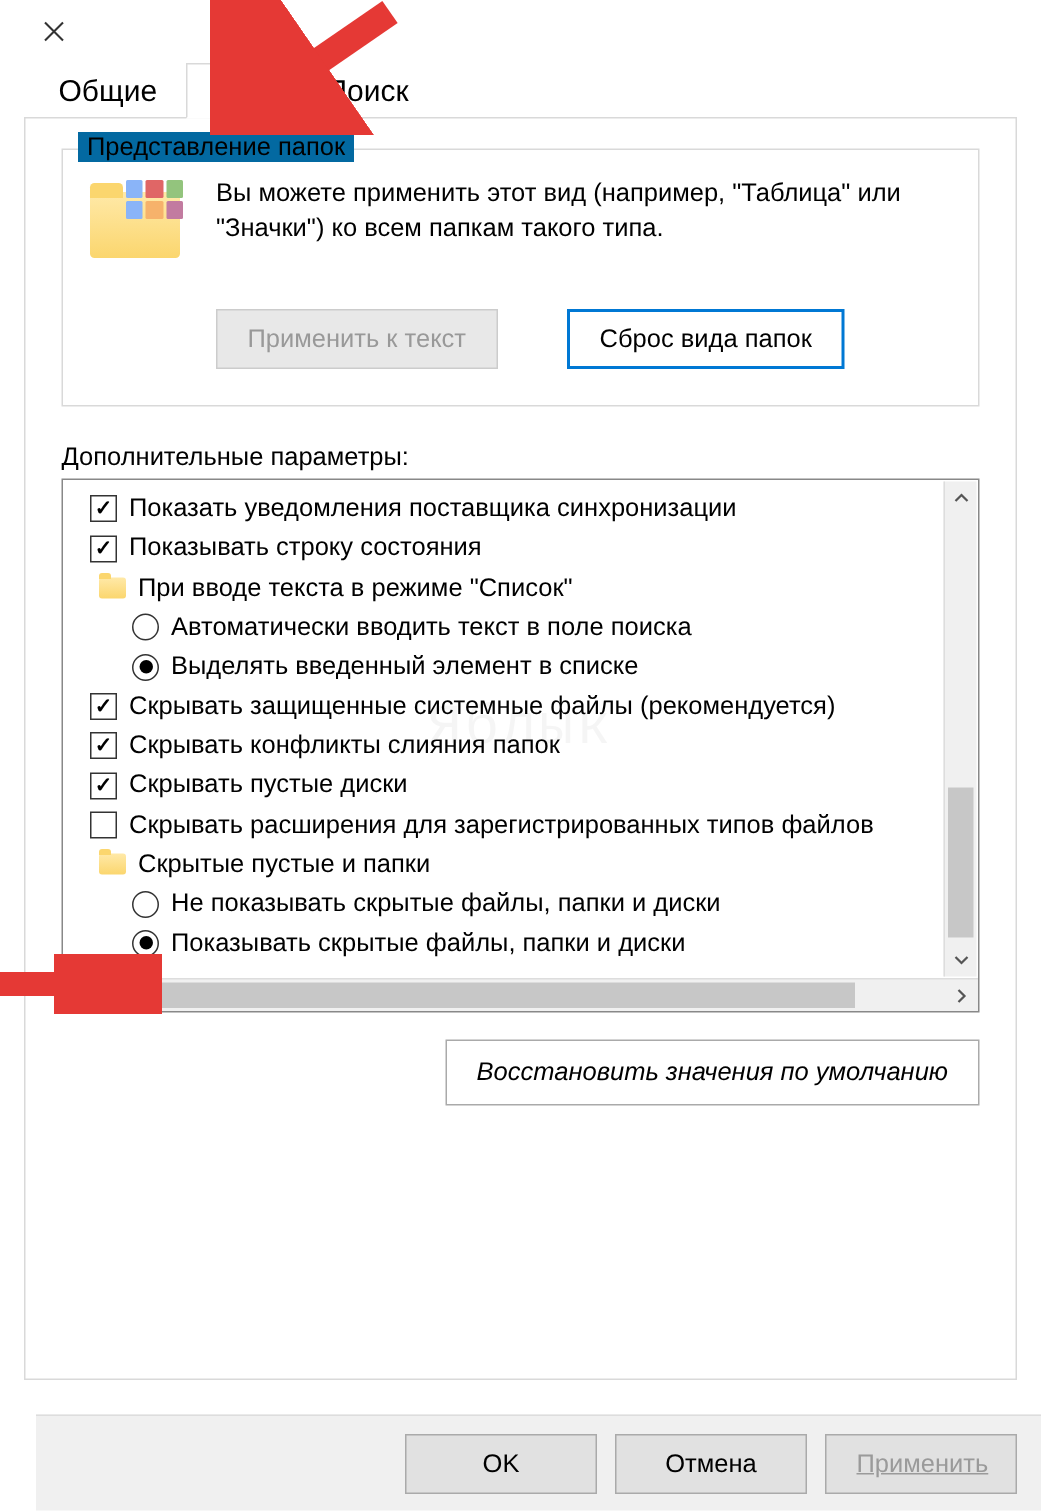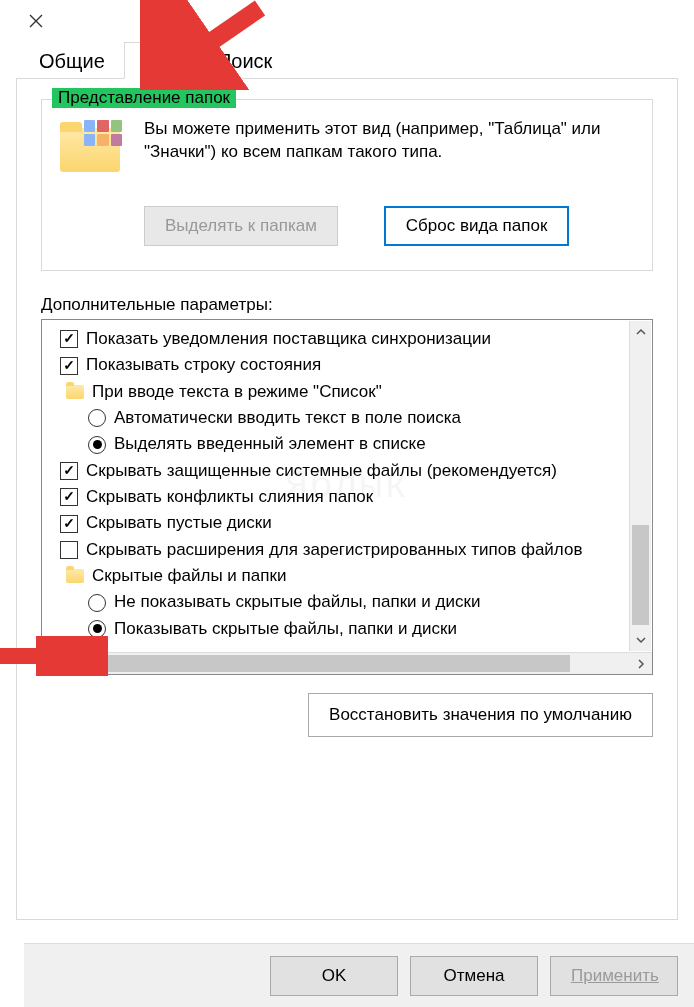--- a/index.html
+++ b/index.html
@@ -58,21 +58,21 @@
     }
     .groupbox {
       border:1px solid #d9d9d9;
       padding: 18px 18px 24px 18px;
       position: relative;
       margin-bottom: 24px;
     }
     .groupbox .legend {
       position:absolute;
       top:-12px; left:10px;
-      background:#22c55e;
+      background:#0369a1;
       padding:0 6px;
       font-size:17px;
     }
     .group-inner {
       display:flex;
       gap: 24px;
     }
     .folder-icon {
       width: 60px; height: 60px;
       position: relative;
@@ -309,21 +309,21 @@
             <span></span>
             <span></span>
             <span></span>
             <span></span>
             <span></span>
           </div>
       </div>
       <div class="group-text">Вы можете применить этот вид (например, "Таблица" или "Значки") ко всем папкам такого типа.</div>
     </div>
     <div class="group-buttons">
-      <button class="btn disabled">Выделять к папкам</button>
+      <button class="btn disabled">Применить к текст</button>
       <button class="btn primary-outline">Сброс вида папок</button>
     </div>
   </div>
 
   <div class="section-label">Дополнительные параметры:</div>
 
   <div class="listbox-wrap">
     <div class="listbox">
       <div class="watermark">Яблык</div>
 
@@ -358,21 +358,21 @@
       <div class="tree-row lv1">
         <span class="chk checked"></span>
         <span>Скрывать пустые диски</span>
       </div>
       <div class="tree-row lv1">
         <span class="chk"></span>
         <span>Скрывать расширения для зарегистрированных типов файлов</span>
       </div>
       <div class="tree-row lv1b">
         <span class="mini-folder"></span>
-        <span>Скрытые файлы и папки</span>
+        <span>Скрытые пустые и папки</span>
       </div>
       <div class="tree-row lv2">
         <span class="radio"></span>
         <span>Не показывать скрытые файлы, папки и диски</span>
       </div>
       <div class="tree-row lv2">
         <span class="radio checked"></span>
         <span>Показывать скрытые файлы, папки и диски</span>
       </div>
 
@@ -403,21 +403,21 @@
         </div>
       <div class="harrow">
         <svg width="10" height="10" viewBox="0 0 10 10">
             <path d="M3 1 L7 5 L3 9" fill="none" stroke="#555" stroke-width="1.5"></path>
           </svg>
       </div>
     </div>
   </div>
 
   <div class="restore-row">
-    <button class="btn" style="height:44px;">Восстановить значения по умолчанию</button>
+    <button class="btn" style="height:44px;font-style:italic;">Восстановить значения по умолчанию</button>
   </div>
 
 </div>
 
 <div class="footer">
   <button class="btn">OK</button>
   <button class="btn">Отмена</button>
   <button class="btn disabled-text">Применить</button>
 </div>
 

